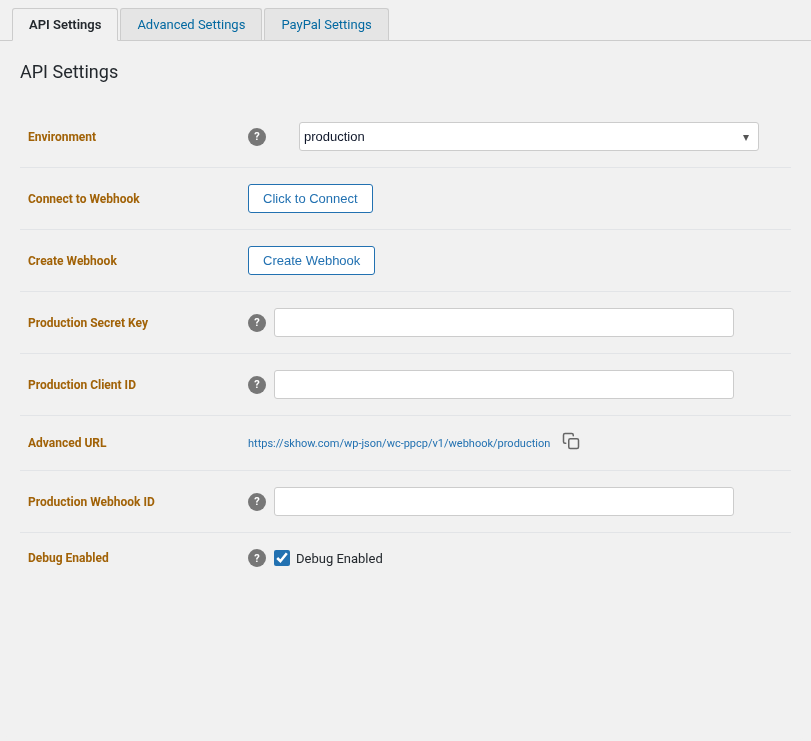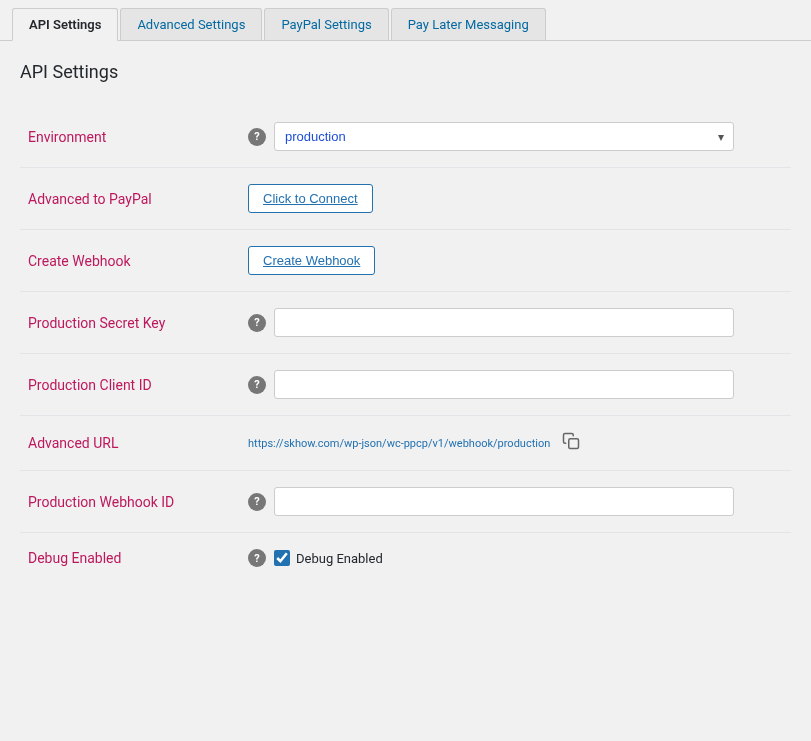--- a/index.html
+++ b/index.html
@@ -62,23 +62,23 @@
     }
     .settings-table tr:first-child {
       border-top: none;
     }
     .settings-table td {
       padding: 16px 8px;
       vertical-align: middle;
     }
     .label-cell {
       width: 220px;
-      font-weight: 400;
-      color: #be185d;
-      font-size: 14px;
+      font-weight: 700;
+      color: #a16207;
+      font-size: 12px;
     }
     .control-cell {
       display: flex;
       align-items: center;
       gap: 8px;
     }
     .help-icon {
       display: inline-flex;
       align-items: center;
       justify-content: center;
@@ -93,46 +93,46 @@
       flex-shrink: 0;
     }
     .select-wrapper {
       position: relative;
       display: inline-block;
     }
     .select-field {
       appearance: none;
       -webkit-appearance: none;
       width: 460px;
-      padding: 6px 32px 6px 10px;
+      padding: 6px 32px 6px 4px;
       border: 1px solid #ccc;
       background: #fff;
       font-size: 13px;
-      color: #1d4ed8;
+      color: #0f172a;
       cursor: pointer;
       border-radius: 3px;
+      margin-left: 25px;
     }
     .select-arrow {
       position: absolute;
       right: 10px;
       top: 50%;
       transform: translateY(-50%);
       pointer-events: none;
       color: #555;
       font-size: 12px;
     }
     .btn-outline {
       padding: 6px 14px;
       border: 1px solid #2271b1;
       background: #fff;
       color: #2271b1;
       font-size: 13px;
       cursor: pointer;
       border-radius: 3px;
-      text-decoration: underline;
     }
     .text-input {
       width: 460px;
       padding: 6px 10px;
       border: 1px solid #ccc;
       background: #fff;
       font-size: 13px;
       border-radius: 3px;
     }
     .webhook-url {
@@ -168,21 +168,20 @@
   </style>
 </head>
 <body>
 
 <div class="container">
 
   <div class="tabs">
     <div class="tab active">API Settings</div>
     <div class="tab">Advanced Settings</div>
     <div class="tab">PayPal Settings</div>
-    <div class="tab">Pay Later Messaging</div>
   </div>
 
   <div class="content">
     <h2 class="page-title">API Settings</h2>
 
     <table class="settings-table">
       <tbody>
 
         <tr>
           <td class="label-cell">Environment</td>
@@ -194,21 +193,21 @@
                   <option value="production">production</option>
                   <option value="sandbox">sandbox</option>
                 </select>
                 <span class="select-arrow">▾</span>
               </div>
             </div>
           </td>
         </tr>
 
         <tr>
-          <td class="label-cell">Advanced to PayPal</td>
+          <td class="label-cell">Connect to Webhook</td>
           <td class="control-td">
             <button class="btn-outline">Click to Connect</button>
           </td>
         </tr>
 
         <tr>
           <td class="label-cell">Create Webhook</td>
           <td class="control-td">
             <button class="btn-outline">Create Webhook</button>
           </td>

